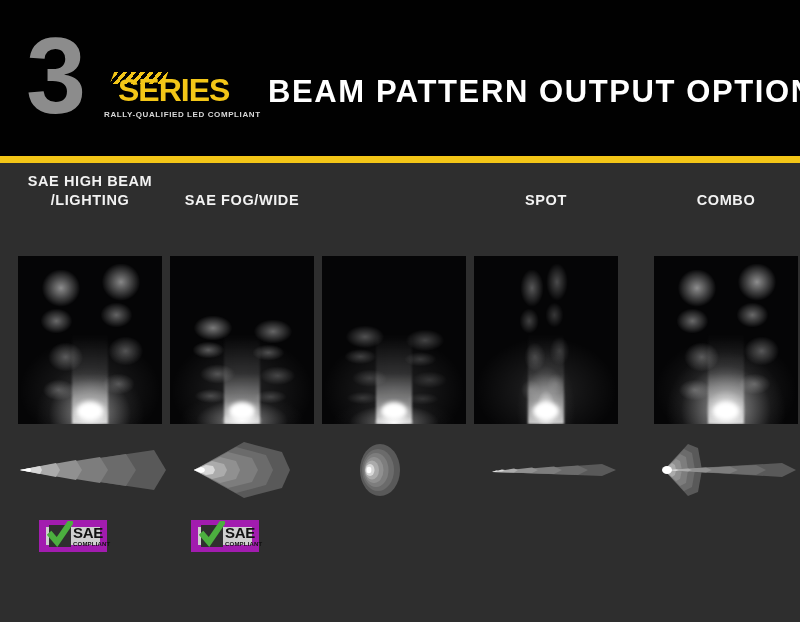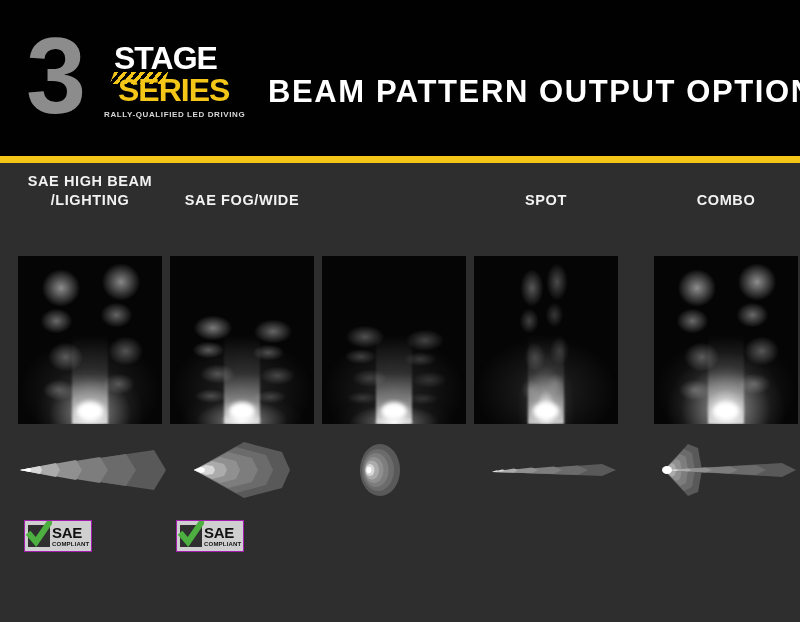--- a/index.html
+++ b/index.html
@@ -135,24 +135,24 @@
   .p-combo .sky{background:radial-gradient(ellipse 52% 44% at 50% 92%, rgba(255,255,255,0.95) 0%, rgba(255,255,255,0.33) 28%, rgba(255,255,255,0.05) 60%, rgba(0,0,0,0) 80%);}
 
   
   .beam{
     position:absolute;left:0;top:264px;width:152px;height:68px;
   }
   .beam svg{display:block;}
 
   
   .badge{
-    position:absolute;left:10px;top:348px;
+    position:absolute;left:25px;top:348px;
     width:68px;height:32px;
     background:#cfcfcf;
-    border:1px solid #a21caf;
+    border:7px solid #a21caf;
     box-sizing:border-box;
     display:flex;align-items:center;
   }
   .badge .chk{
     width:22px;height:22px;margin-left:3px;
     background:#2f2f2f;
     position:relative;flex:none;
   }
   .badge .chk svg{position:absolute;left:-2px;top:-4px;}
   .badge .txt{
@@ -169,23 +169,22 @@
 <body>
 
 <div class="page">
 
   <div class="header">
 
     <div class="logo">
       <div class="logo-3">3</div>
       <div class="logo-stack">
         <div class="logo-stripes"></div>
-        <div class="logo-stage">STAGE</div>
         <div class="logo-series">SERIES</div>
-        <div class="logo-tag">RALLY-QUALIFIED LED DRIVING</div>
+        <div class="logo-tag">RALLY-QUALIFIED LED COMPLIANT</div>
       </div>
     </div>
 
     <div class="header-title">BEAM PATTERN OUTPUT OPTIONS</div>
   </div>
   <div class="accent-bar"></div>
 
   <div class="grid">
 
     <div class="col col-0">

